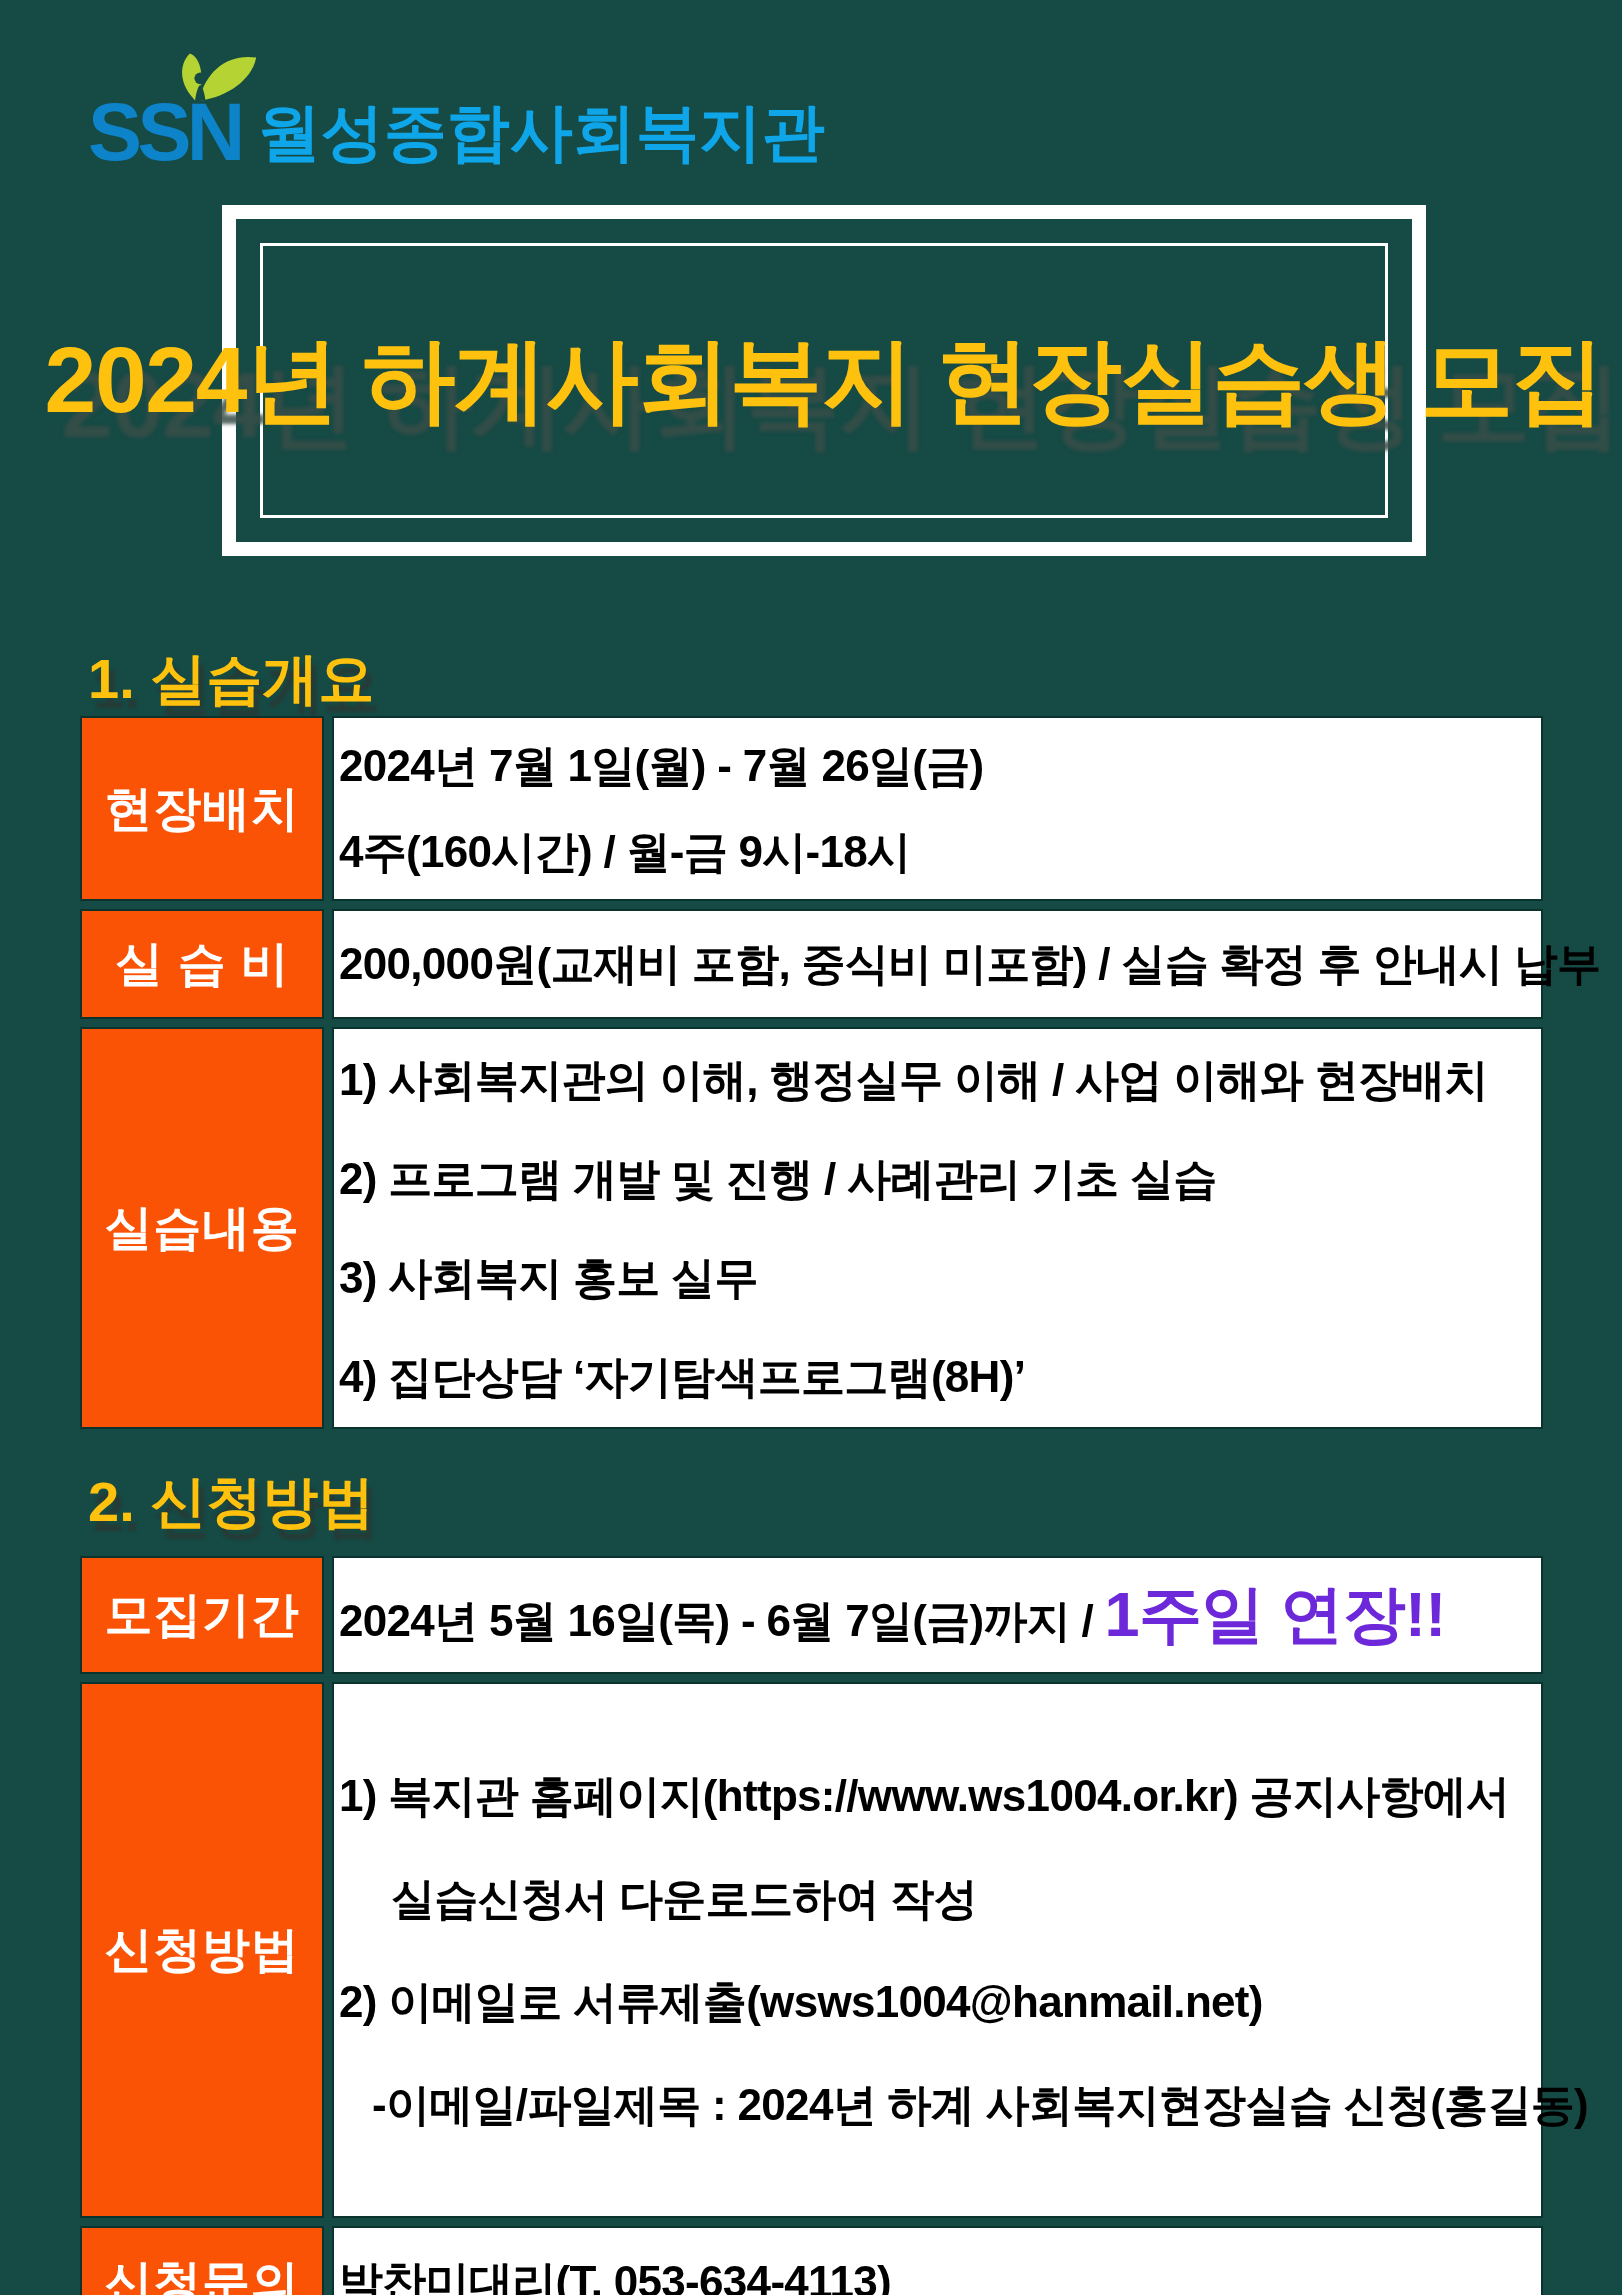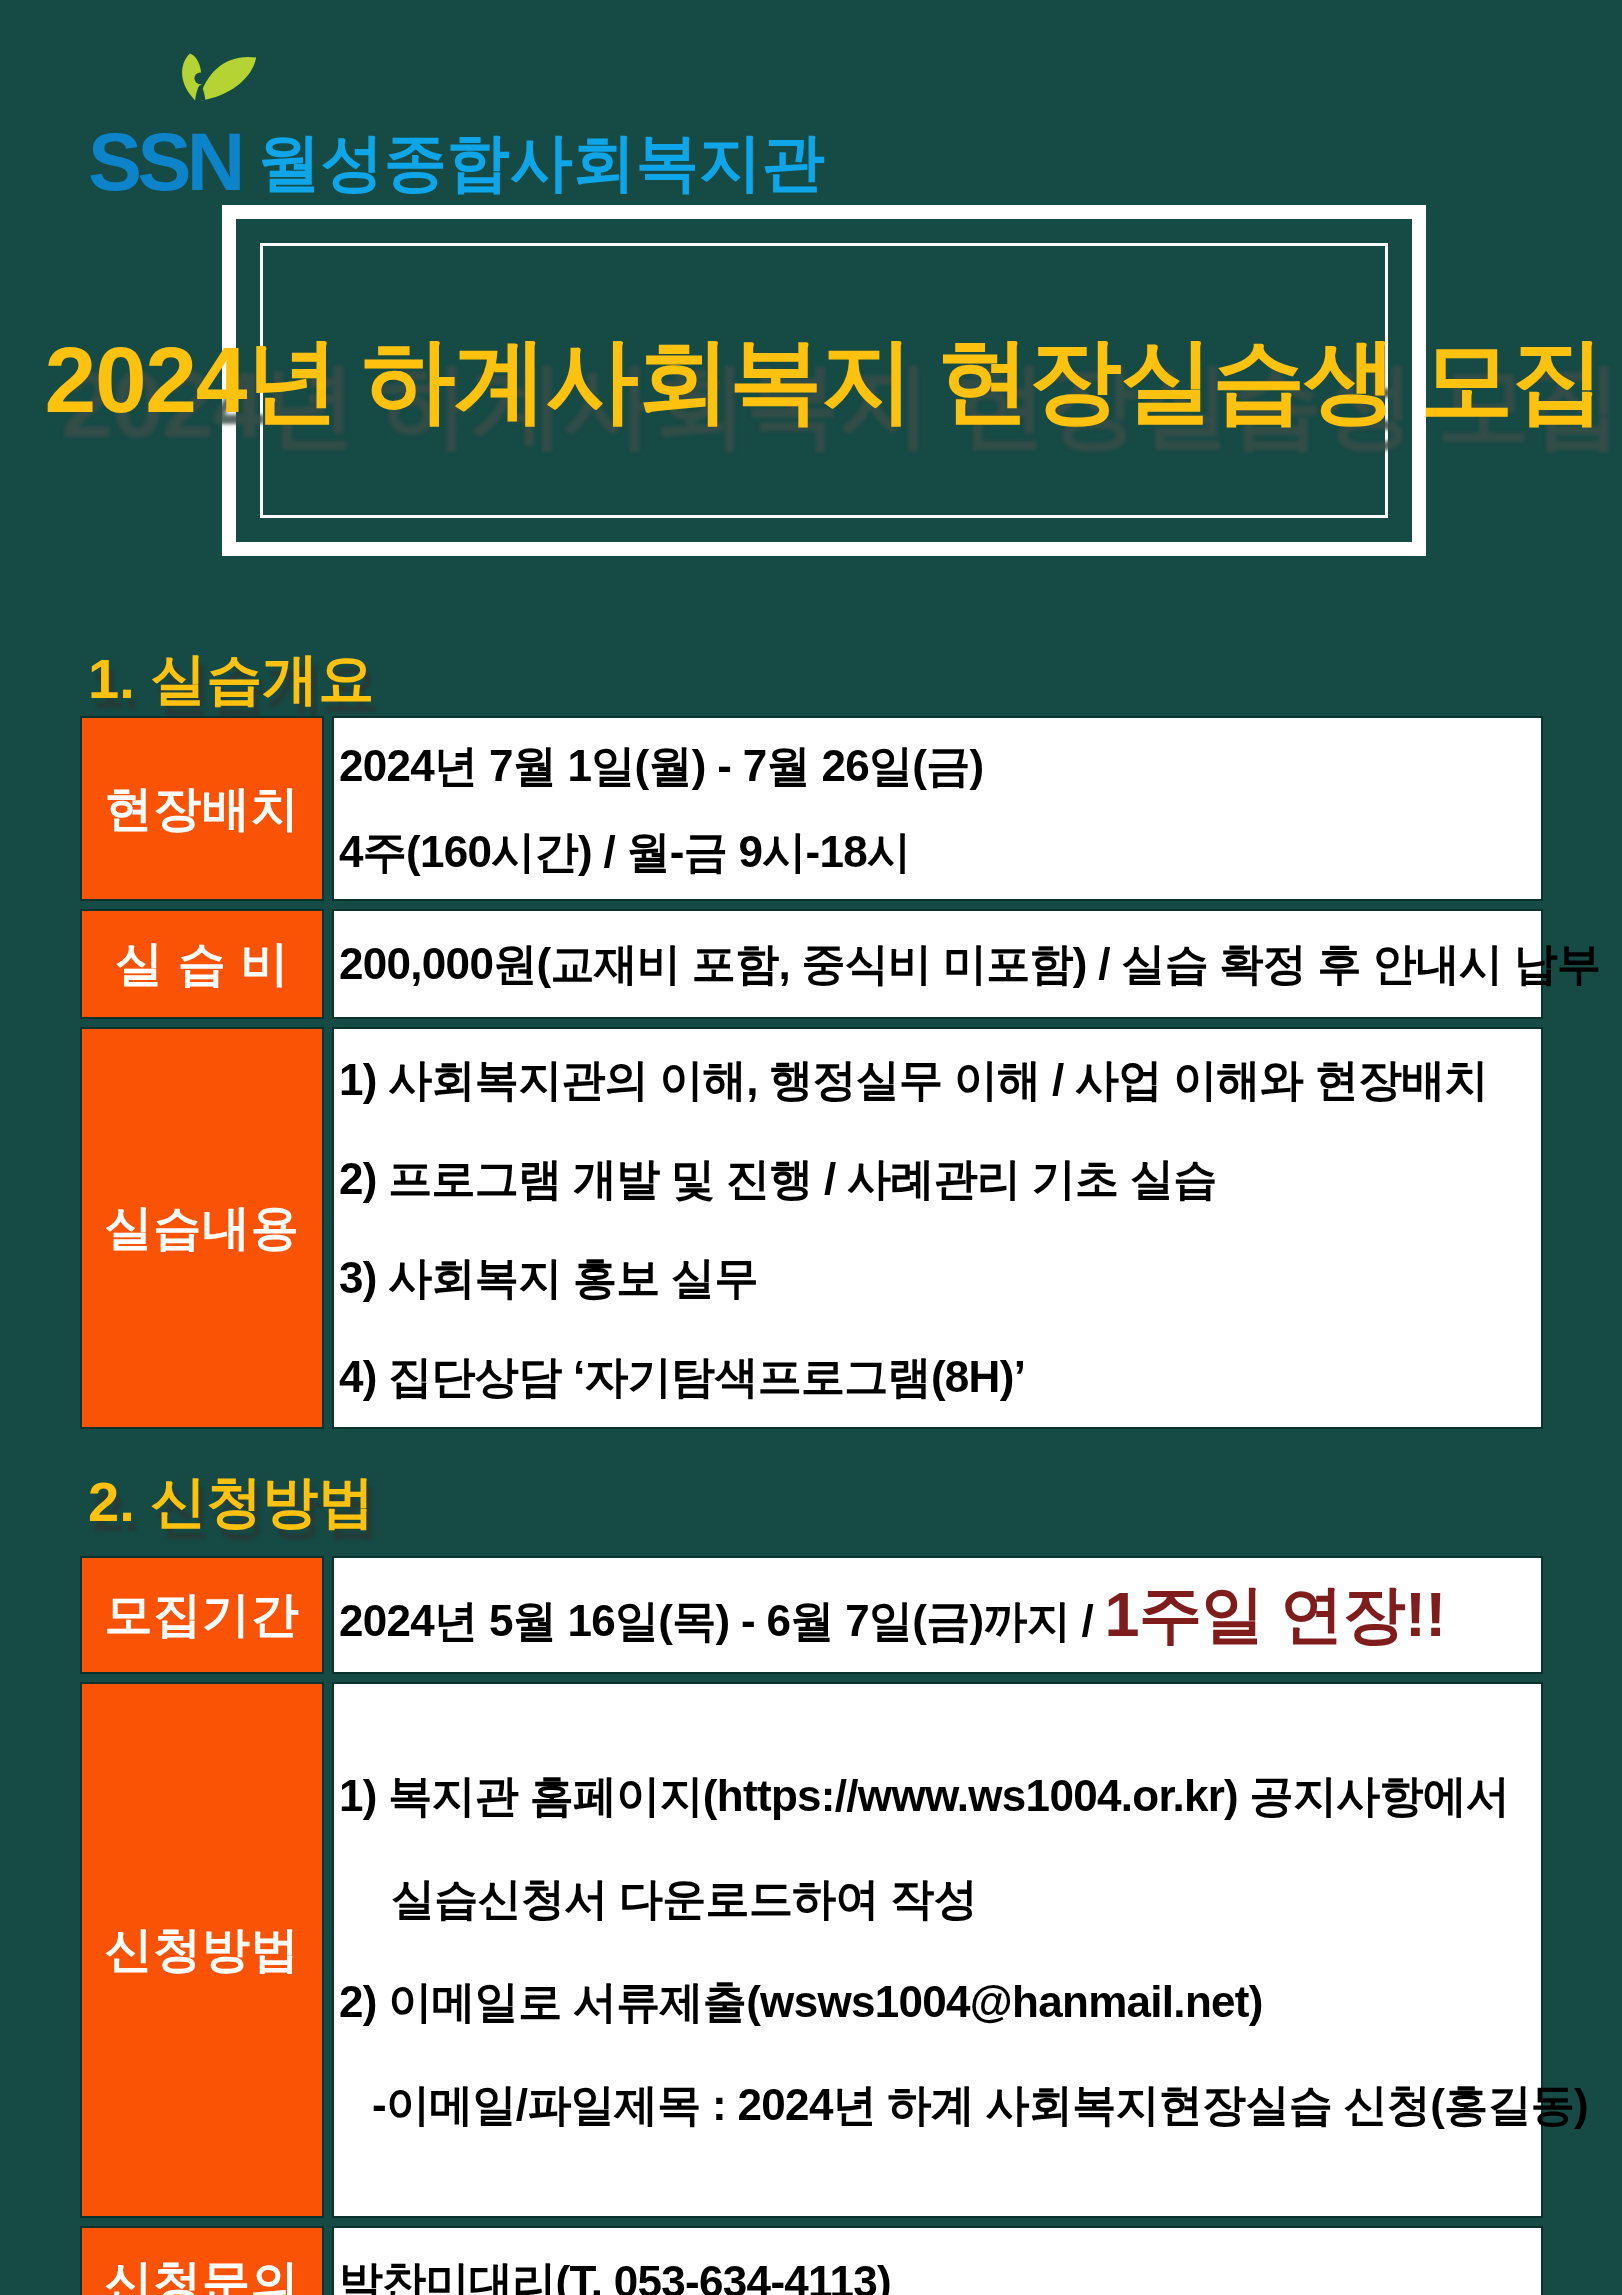--- a/index.html
+++ b/index.html
@@ -12,21 +12,21 @@
   }
 
   
   .logo-row{
     position:absolute;left:88px;top:51px;
     display:flex;align-items:flex-end;gap:17px;
   }
   .ssn-wrap{position:relative;display:inline-block;padding-top:41px;}
   .ssn-text{
     font-size:81px;font-weight:800;letter-spacing:-4.6px;
-    color:#0d83c9;line-height:1;display:block;margin-top:30px;
+    color:#0d83c9;line-height:1;display:block;
   }
   .leaf{position:absolute;top:0px;left:73px;}
   .org-name{
     font-family:Liberation Mono, monospace;
     font-weight:700;color:#0ea5e9;font-size:63px;line-height:1;
     margin-bottom:3.9px;white-space:nowrap;
   }
 
   
   .title-box{
@@ -73,21 +73,21 @@
     padding-left:5px;padding-right:6.5px;
   }
   td.val .ln{white-space:nowrap;}
   .h282{height:185px;} .h150{height:110px;} .h606{height:397px;}
   .h180{height:118px;} .h654{height:536px;} .h152{height:113px;}
   .lh132 .ln{line-height:86px;}
   .lh152 .ln{line-height:99px;}
   .lh157 .ln{line-height:103px;}
   .ind80{padding-left:52px;}
   .ind50{padding-left:33px;}
-  .red-big{color:#7f1d1d;font-size:63px;font-weight:700;letter-spacing:-0.7px;}
+  .red-big{color:#6d28d9;font-size:63px;font-weight:700;letter-spacing:-0.7px;}
 </style>
 </head>
 <body>
 
 <div class="logo-row">
   <div class="ssn-wrap">
     <svg class="leaf" width="98" height="52" viewBox="0 0 150 80" aria-hidden="true">
       <path d="M52,76 C28,52 26,22 44,4 C62,10 66,44 58,70 Z" fill="#b5d433"></path>
       <path d="M58,74 C70,30 102,4 146,10 C140,44 102,70 62,76 Z" fill="#b5d433"></path>
       <circle cx="60" cy="42" r="9" fill="#164a45"></circle>

